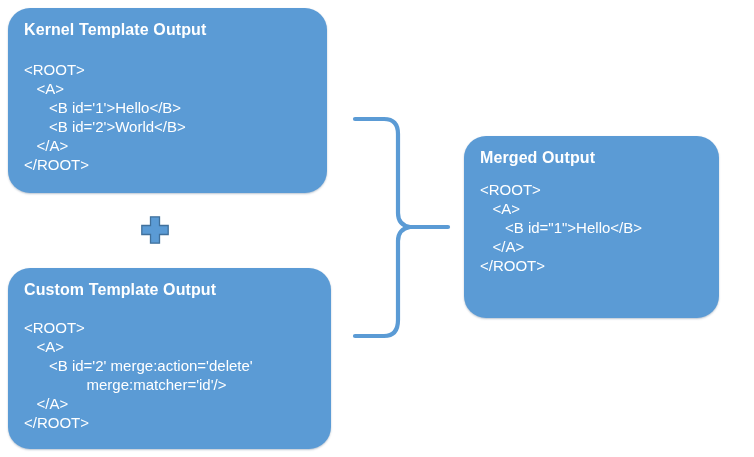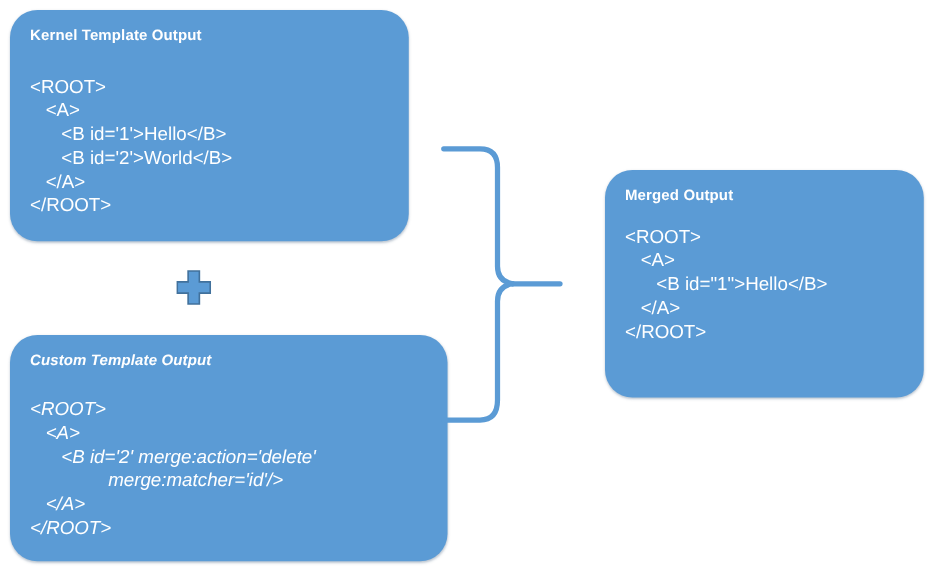--- a/index.html
+++ b/index.html
@@ -30,21 +30,21 @@
     background: #5B9BD5;
     border-radius: 22px;
     color: #ffffff;
     box-shadow: 0 1px 2px rgba(60,90,120,0.35);
     overflow: hidden;
   }
   .node .title {
     position: absolute;
     left: 16px;
     top: 13px;
-    font-size: 12px;
+    font-size: 16px;
     font-weight: bold;
     letter-spacing: 0.1px;
     color: #ffffff;
     white-space: nowrap;
   }
   .node .code {
     position: absolute;
     left: 16px;
     font-size: 15px;
     line-height: 19px;
@@ -55,26 +55,26 @@
 
   
   #box-kernel {
     left: 8px;  top: 8px;
     width: 319px; height: 185px;
   }
   #box-kernel .code { top: 52px; }
 
   #box-custom {
     left: 8px;  top: 268px;
-    width: 350px; height: 181px; font-style: italic;
+    width: 323px; height: 181px;
   }
   #box-custom .code { top: 50px; }
 
   #box-merged {
-    left: 484px; top: 136px;
+    left: 464px; top: 136px;
     width: 255px; height: 182px;
   }
   #box-merged .code { top: 44px; }
 
   
   #plus-sign {
     position: absolute;
     left: 141px;
     top: 216px;
     width: 28px;

